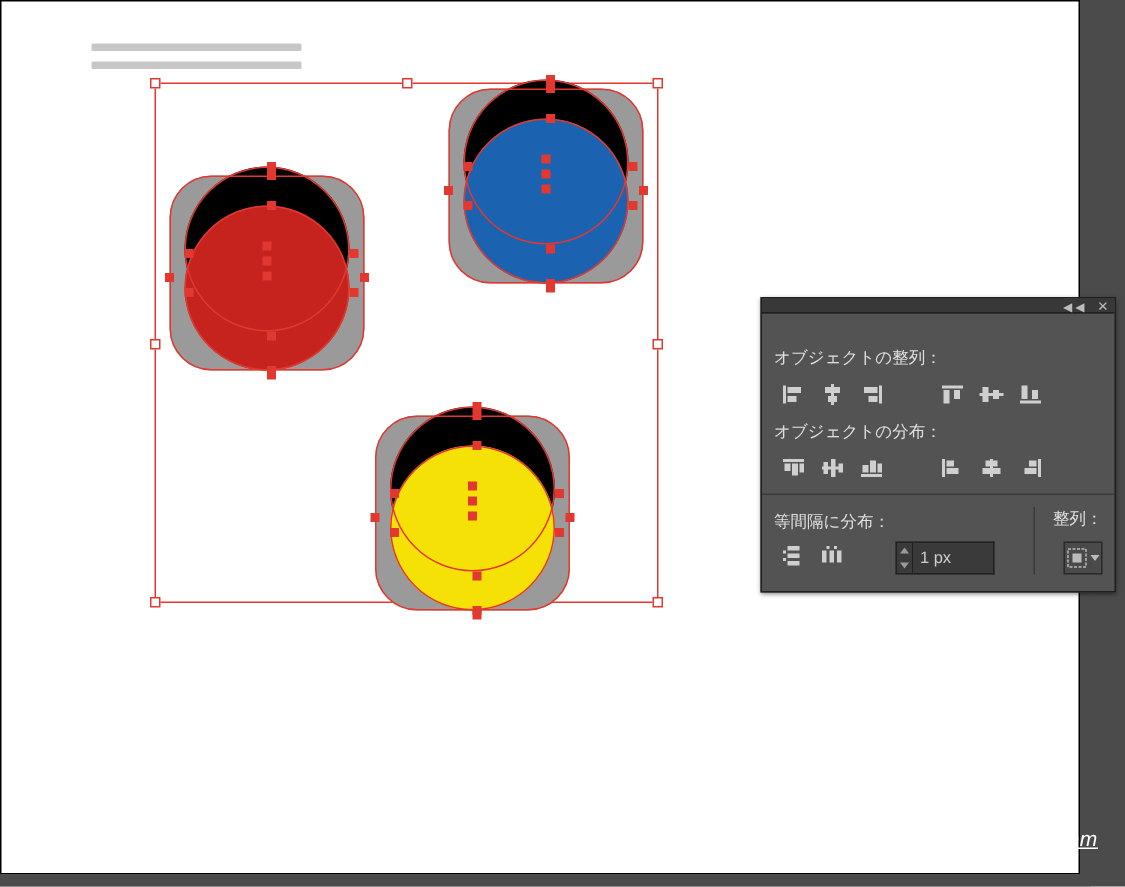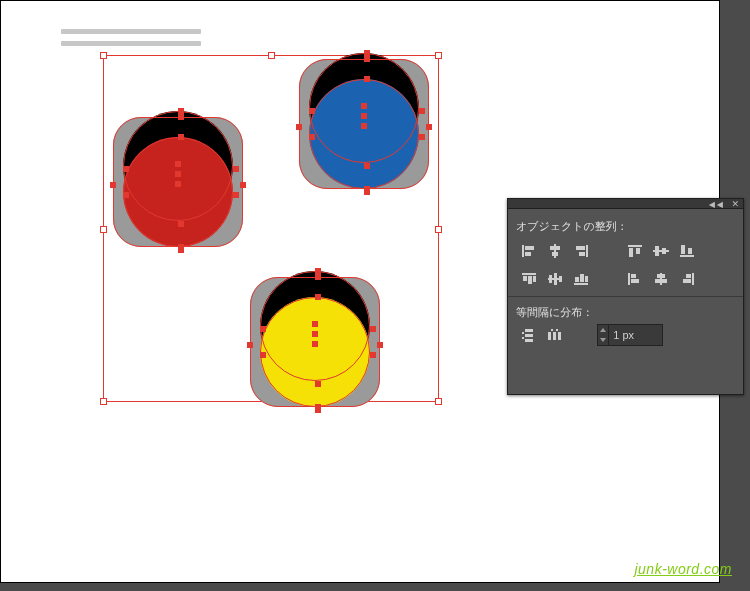--- a/index.html
+++ b/index.html
@@ -77,21 +77,21 @@
   .panel-tab::before{
     content:""; position:absolute; left:4px; top:7px; width:0; height:0;
     border-left:4px solid transparent; border-right:4px solid transparent;
     border-top:5px solid #bdbdbd;
   }
   .panel-menu { position:absolute; right:6px; top:4px; width:14px; height:12px; }
   .panel-menu span{ display:block; height:2px; background:#bbb; margin-bottom:2px;}
   .panel-menu::after{ content:""; position:absolute; right:-2px; top:2px; width:0;height:0;
     border-left:3px solid transparent;border-right:3px solid transparent;border-top:4px solid #bbb;}
 
-  .panel-body { padding:6px 8px 4px 8px; }
+  .panel-body { padding:6px 8px 4px 8px;margin-top:12px; }
   .section-label { font-size:11px; color:#e0e0e0; margin:4px 0 6px 0; }
   .icon-row { display:flex; gap:0; margin-bottom:6px; }
   .icon-row .gap { width:28px; }
   .ibtn {
     width:26px; height:22px; display:flex; align-items:center; justify-content:center;
     position:relative; cursor:pointer;
   }
   .ibtn svg { display:block; }
   .hr { height:1px; background:#3a3a3a; margin:2px -8px 4px -8px; }
 
@@ -111,21 +111,21 @@
   .right-col {
     margin-left:auto; text-align:right; padding-left:12px;
     border-left:1px solid #3a3a3a;
   }
   .alignto-btn {
     width:26px; height:22px; margin-top:4px; display:inline-flex; align-items:center; justify-content:center;
     border:1px solid #2a2a2a; background:#4a4a4a;
   }
   .alignto-btn .caret{ margin-left:2px; width:0;height:0;border-left:3px solid transparent;border-right:3px solid transparent;border-top:4px solid #bbb;}
 
-  .watermark{ position:absolute; right:18px; bottom:14px; color:#84cc16; font-size:14px; font-style:italic; letter-spacing:.5px;text-decoration:underline;}
+  .watermark{ position:absolute; right:18px; bottom:24px; color:#ffffff; font-size:14px; font-style:italic; letter-spacing:.5px;text-decoration:underline;}
 </style>
 </head>
 <body>
 
 <div class="stage">
   <div class="artboard">
 
     <div class="guide-bar" style="left:60px; top:28px; width:140px;"></div>
     <div class="guide-bar" style="left:60px; top:40px; width:140px;"></div>
 
@@ -280,20 +280,21 @@
           <span>
             <svg width="18" height="16">
               <rect x="2" y="12" width="14" height="2" fill="#cfcfcf"></rect>
               <rect x="3" y="2" width="4" height="9" fill="#cfcfcf"></rect>
               <rect x="10" y="5" width="4" height="6" fill="#cfcfcf"></rect>
             </svg>
           </span>
         </div>
       </div>
 
+    <div class="section-label">オブジェクトの分布：</div>
     <div class="icon-row" id="row-dist">
         <div class="ibtn">
           <span>
             <svg width="18" height="16">
               <rect x="2" y="2" width="14" height="2" fill="#cfcfcf"></rect>
               <rect x="3" y="5" width="4" height="5" fill="#cfcfcf"></rect>
               <rect x="8" y="5" width="4" height="8" fill="#cfcfcf"></rect>
               <rect x="13" y="5" width="3" height="6" fill="#cfcfcf"></rect>
             </svg>
           </span>
@@ -378,17 +379,27 @@
             </div>
           </div>
       </div>
       <div class="spacing-input" style="align-self:flex-end;">
         <div class="spin">
             <div class="up"></div>
             <div class="dn"></div>
           </div>
         <input class="num-field" value="1 px" style="">
       </div>
+      <div class="right-col">
+        <div class="section-label" style="margin:0 0 4px 0">整列：</div>
+        <div class="alignto-btn">
+          <svg width="14" height="14">
+            <rect x="1" y="1" width="12" height="12" fill="none" stroke="#bbb" stroke-dasharray="2 1"></rect>
+            <rect x="4" y="4" width="6" height="6" fill="#bbb"></rect>
+          </svg>
+          <span class="caret"></span>
+        </div>
+      </div>
     </div>
   </div>
 </div>
 
 <div class="watermark">junk-word.com</div>
 
 </body></html>

